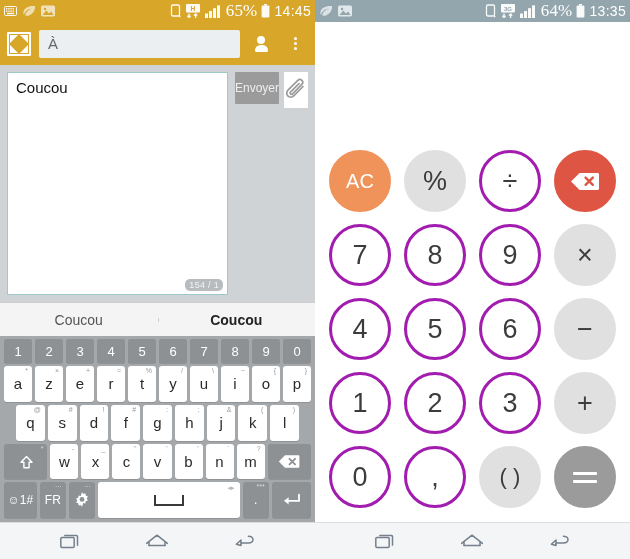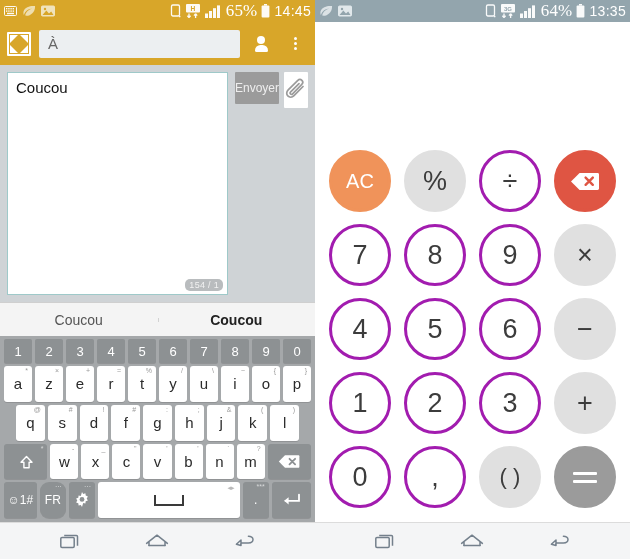--- a/index.html
+++ b/index.html
@@ -60,21 +60,21 @@
   .key{flex:1 1 0;background:#fff;border-radius:3px;position:relative;display:flex;align-items:center;justify-content:center;font-size:15px;color:#2b2b2b;box-shadow:0 1px 0 rgba(0,0,0,.12);}
   .key.num{background:#8d9193;color:#fff;font-size:13px;border-radius:2px;}
   .key.fn{background:#8d9193;color:#fff;font-size:12px;}
   .key .sup{position:absolute;top:1px;right:4px;font-size:7px;color:#9a9a9a;line-height:1;}
   .key.fn .sup{color:#d8dadb;}
   .row-num{flex:0 0 24px;}
   .row-b{padding:0 14px;}
   .k-shift{flex:1.55 1 0;}
   .k-back{flex:1.55 1 0;}
   .k-sym{flex:1.25 1 0;}
-  .k-lang{flex:1 1 0;border-radius:9px;}
+  .k-lang{flex:1 1 0;}
   .k-gear{flex:1 1 0;}
   .k-space{flex:5.4 1 0;background:#fff;}
   .k-dot{flex:1 1 0;}
   .k-enter{flex:1.5 1 0;}
   .arrow-up{width:13px;height:13px;position:relative;}
   .arrow-up svg,.bsp svg,.ent svg,.gear svg{display:block;}
   .space-mark{width:26px;height:9px;border:2px solid #3a3a3a;border-top:0;}
   .space-hint{position:absolute;top:2px;right:5px;font-size:7px;color:#b9b9b9;}
 
   

